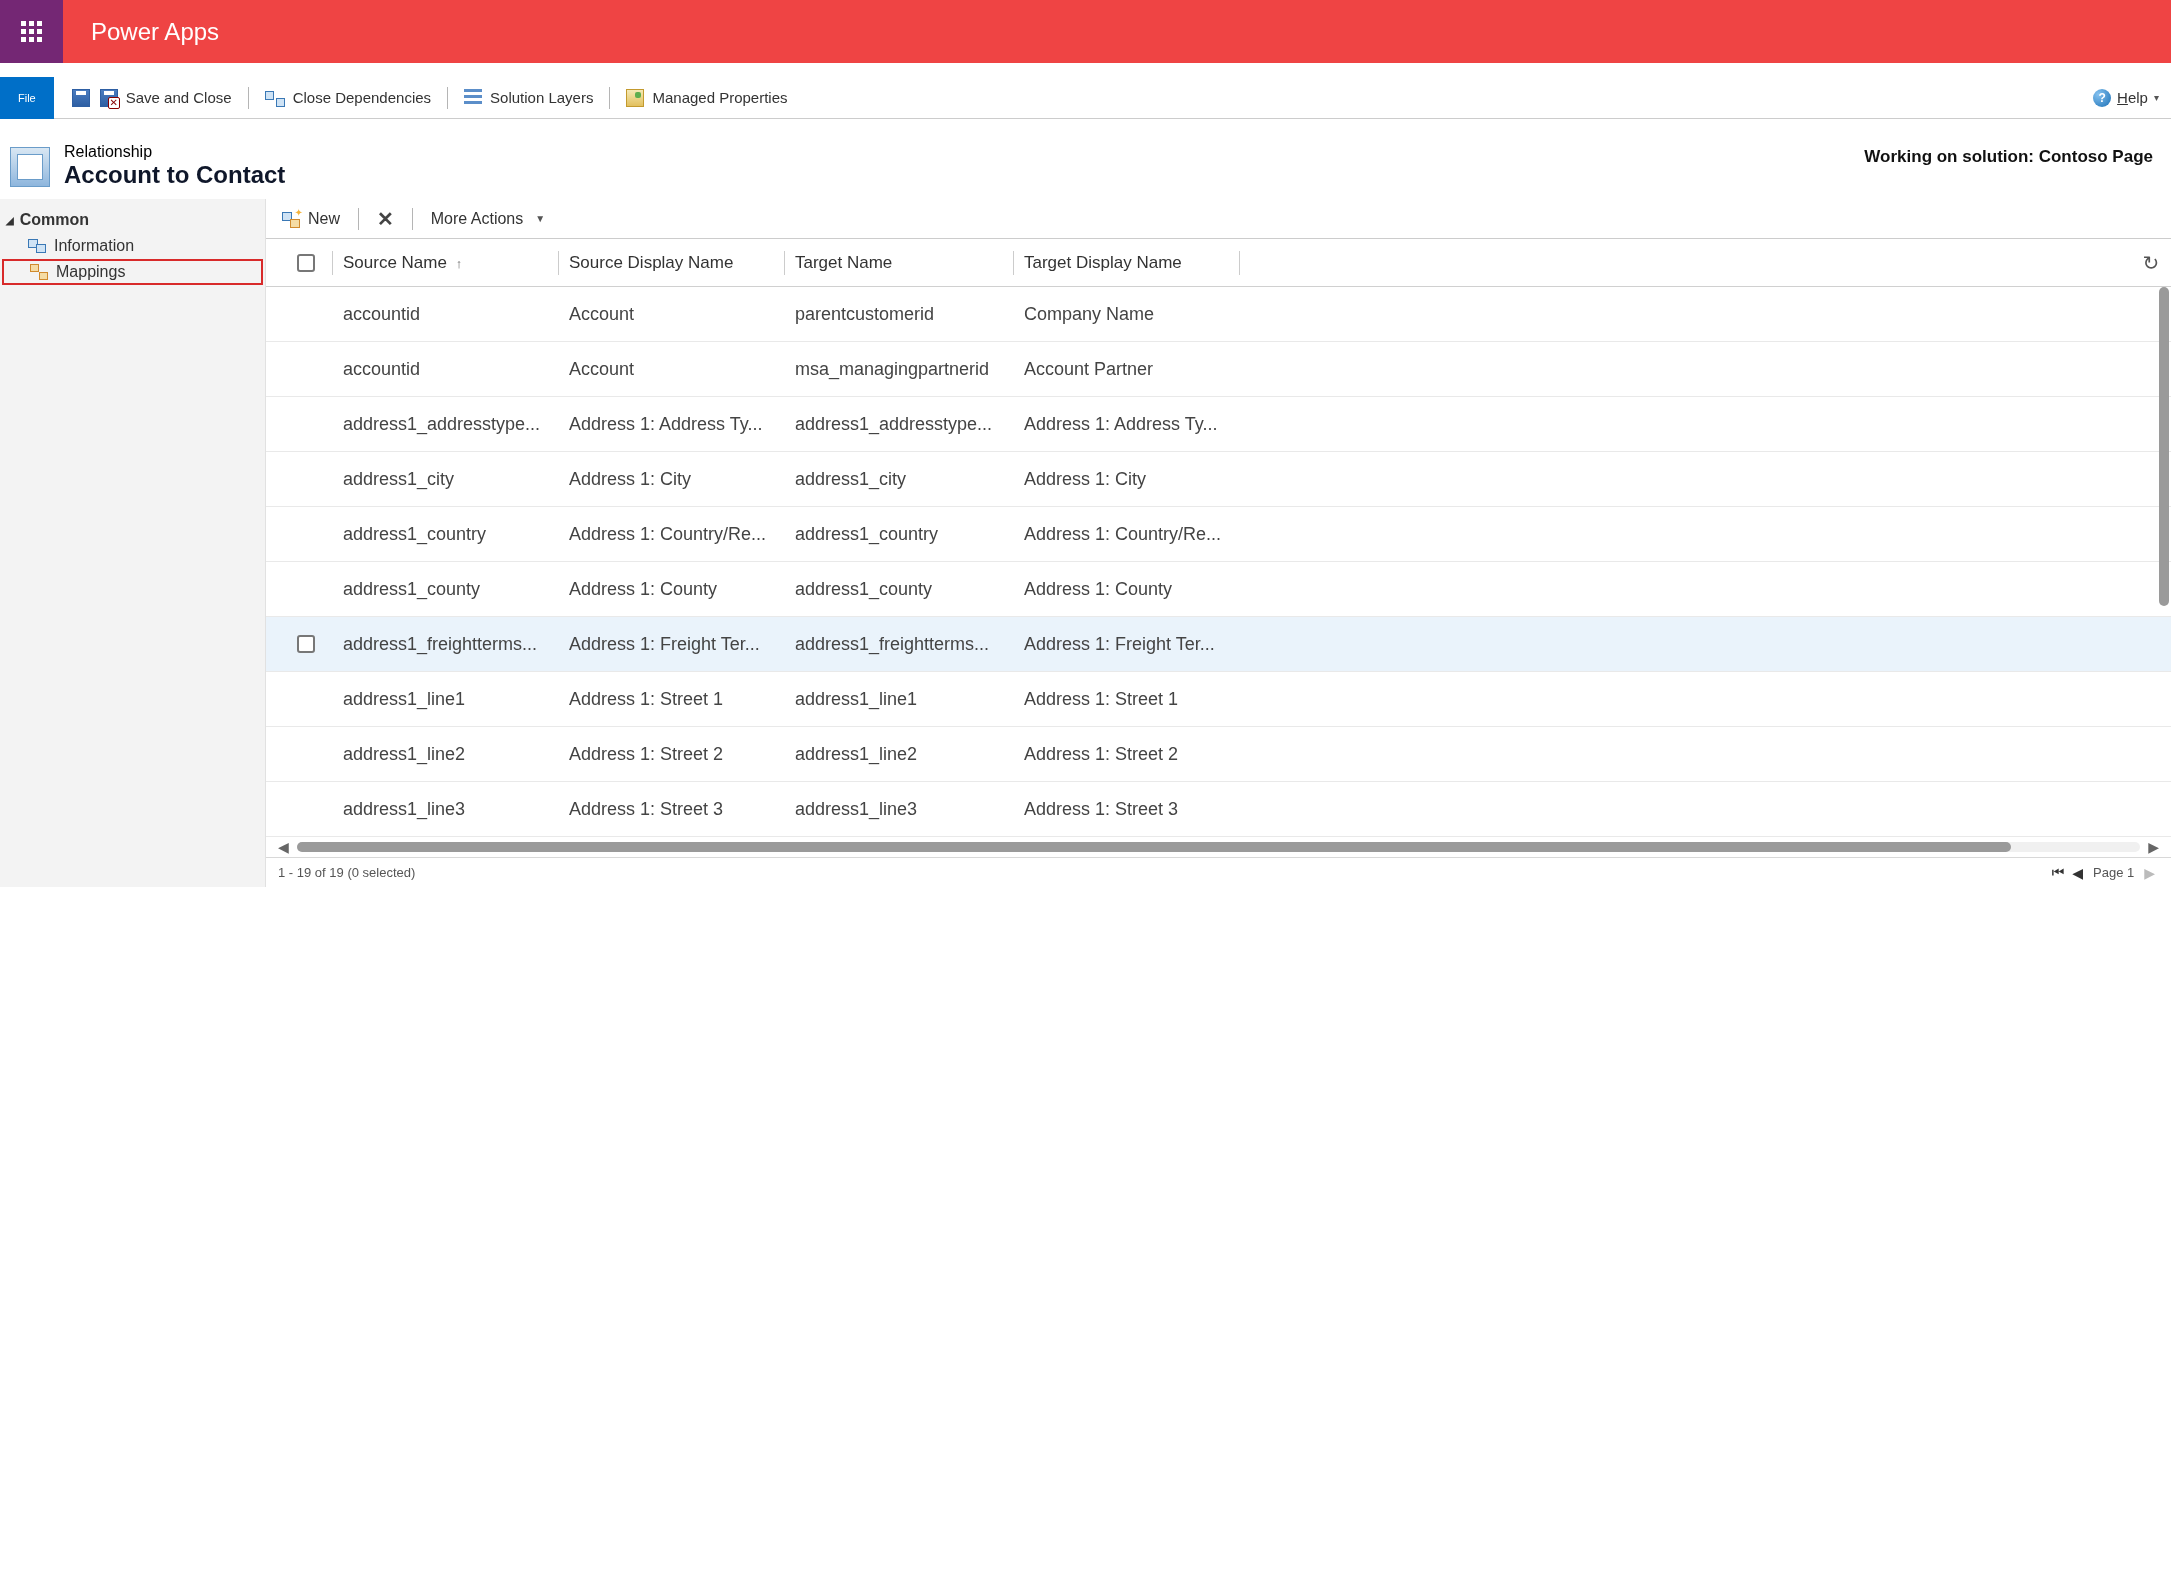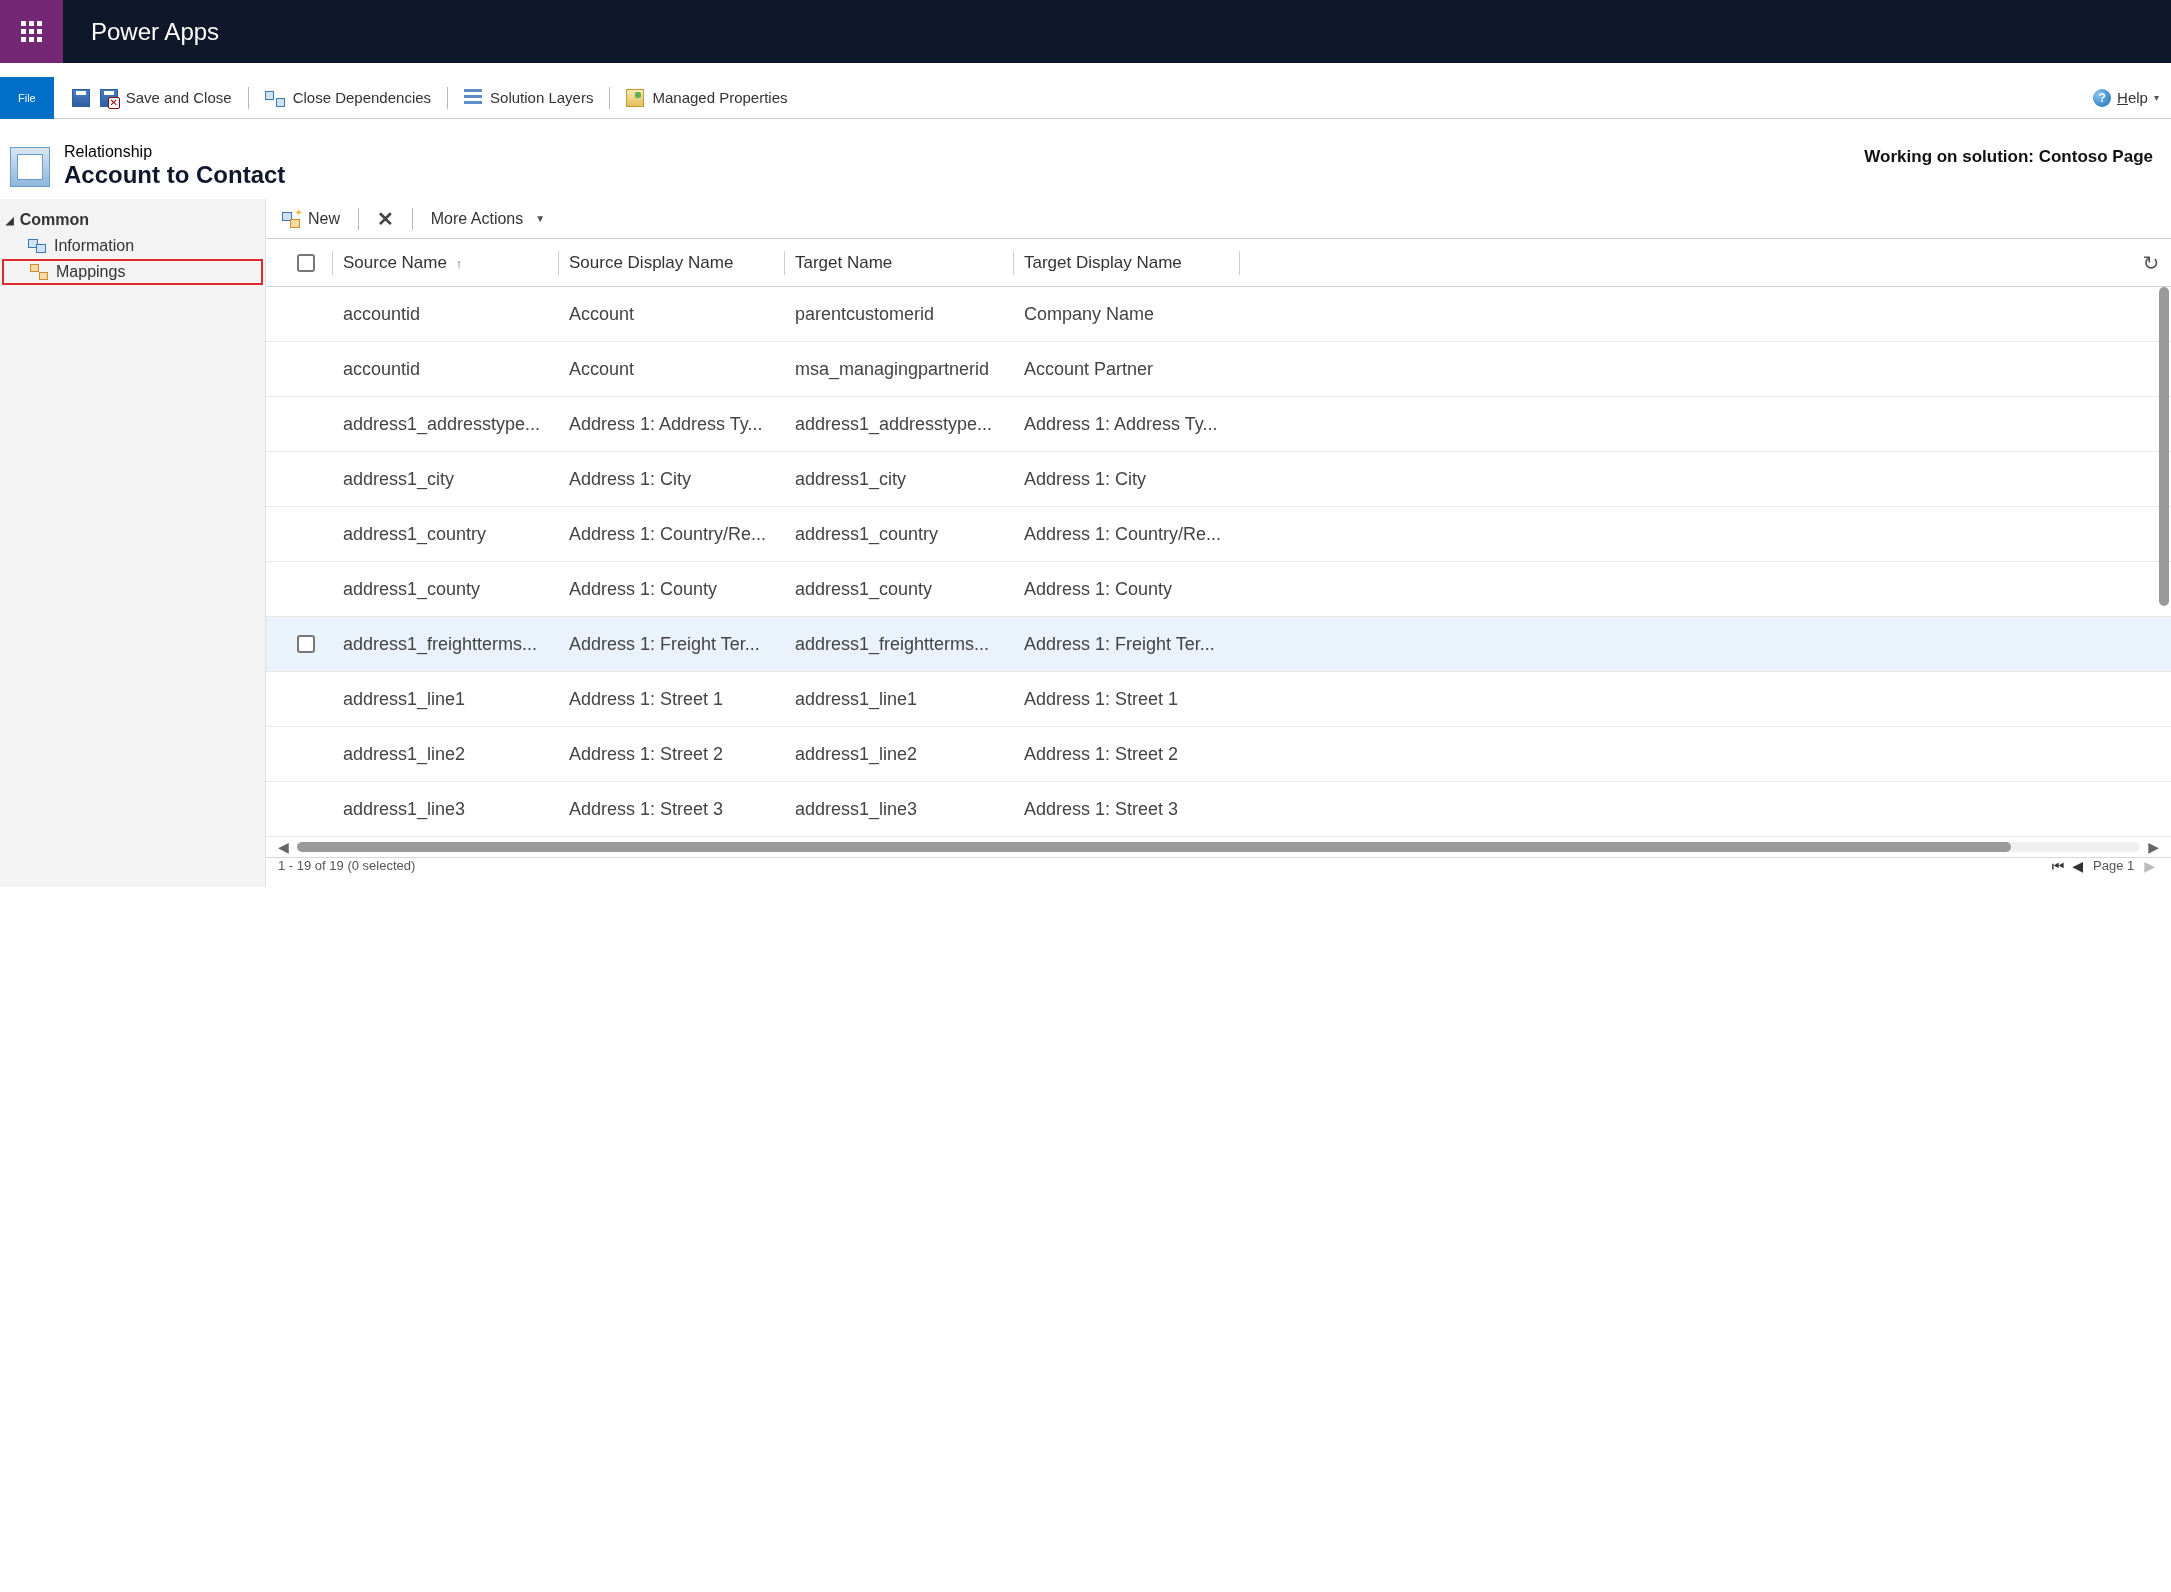--- a/index.html
+++ b/index.html
@@ -1,19 +1,19 @@
 <!DOCTYPE html>
 <html><head>
 <meta charset="utf-8">
 <style>
   * { box-sizing: border-box; margin: 0; padding: 0; }
   body { font-family: "Segoe UI", Arial, sans-serif; font-size: 14px; color: #333; background: #fff; overflow: hidden; }
   
   
-  .header-bar { display: flex; align-items: center; background: #0f172a; height: 63px; }
+  .header-bar { display: flex; align-items: center; background: #ef4444; height: 63px; }
   .waffle-btn { width: 63px; height: 63px; background: #742774; display: flex; align-items: center; justify-content: center; cursor: pointer; }
   .waffle-grid { display: grid; grid-template-columns: repeat(3, 5px); grid-template-rows: repeat(3, 5px); gap: 3px; }
   .waffle-grid span { background: #fff; width: 5px; height: 5px; }
   .app-title { color: #fff; font-size: 24px; font-weight: 300; margin-left: 28px; }
   .header-gap { height: 14px; background: #fff; }
   
   
   .ribbon { display: flex; align-items: center; height: 42px; border-bottom: 1px solid #ccc; background: #fff; padding-right: 8px; }
   .file-btn { background: #006fc8; color: #fff; height: 42px; padding: 0 18px; display: flex; align-items: center; font-size: 11px; cursor: pointer; margin-right: 18px; }
   .ribbon-item { display: flex; align-items: center; gap: 8px; padding: 0 10px; height: 30px; cursor: pointer; font-size: 15px; color: #333; }
@@ -63,21 +63,21 @@
   .grid-body { flex:1; overflow-y:auto; position:relative; background:#fff; }
   .grid-row { display:flex; align-items:center; height:55px; border-bottom:1px solid #e9e9e9; font-size:18px; color:#444; padding-left:14px; cursor:pointer; }
   .grid-row.hover { background:#eaf3fb; }
   .chk { width:18px; height:18px; border:2px solid #777; border-radius:3px; background:#fff; }
   
   .hscroll-bar { height:20px; display:flex; align-items:center; padding: 0 12px; gap:8px; }
   .hscroll-bar .arrow { color:#666; cursor:pointer; font-size:14px; }
   .hscroll-track { flex:1; height:10px; background:#f0f0f0; border-radius:6px; position:relative; }
   .hscroll-thumb { position:absolute; left:0; top:0; height:10px; width:93%; background:#9a9a9a; border-radius:6px; }
   
-  .footer { display:flex; height:30px; border-top:1px solid #d8d8d8; font-size:13px; color:#555; padding: 0 12px; }
+  .footer { display:flex; align-items:center; height:30px; border-top:1px solid #d8d8d8; font-size:13px; color:#555; padding: 0 12px; }
   .footer .spacer { flex:1; }
   .footer .pgbtn { cursor:pointer; margin: 0 4px; font-size:14px; color:#333; }
   .footer .pgbtn.dis { color:#bbb; cursor:default; }
 
   .vscroll { position:absolute; right:2px; top:0; width:10px; height:58%; background:#9a9a9a; border-radius:6px; }
   
   
   .ico-save { background: linear-gradient(#4a7cc0,#2e5fa3); border:1px solid #2e5fa3; width:18px; height:18px; position:relative; }
   .ico-save::after{content:""; position:absolute; top:1px; left:3px; width:10px; height:4px; background:#fff;}
   .ico-saveclose { background: linear-gradient(#4a7cc0,#2e5fa3); border:1px solid #2e5fa3; width:18px; height:18px; position:relative; }

